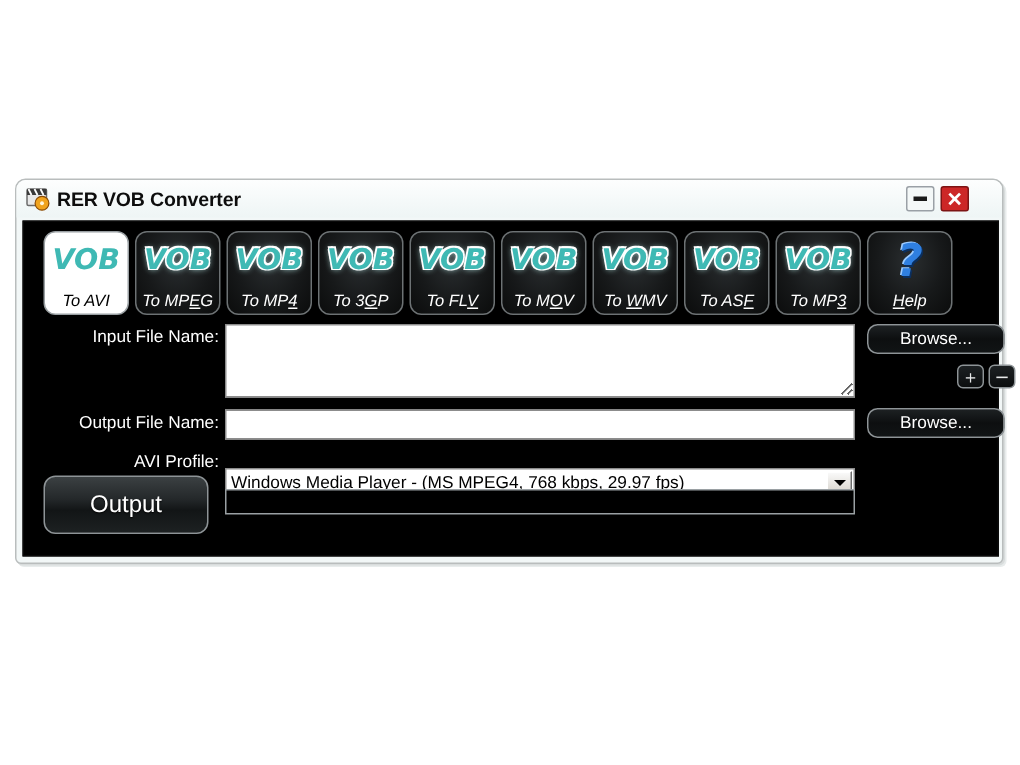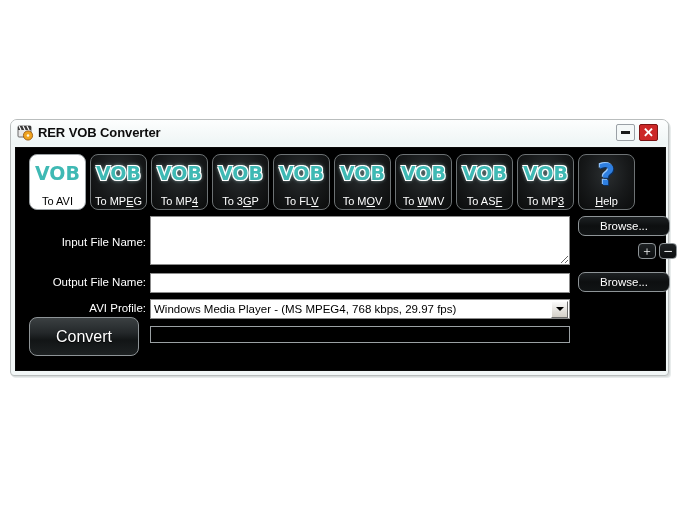--- a/index.html
+++ b/index.html
@@ -29,21 +29,21 @@
   }
 
   
   #title-bar {
     position: relative;
     height: 25px;
     background: linear-gradient(#fdfefe, #eef5f5);
     border-radius: 6px 6px 0 0;
     display: flex;
     align-items: center;
-    padding: 0 8px 0 6px;
+    padding: 0 20px 0 6px;
   }
   #title-icon {
     width: 17px;
     height: 17px;
     position: relative;
     flex: 0 0 auto;
     margin-right: 4px;
   }
   #title-text {
     font-size: 13px;
@@ -114,20 +114,21 @@
     border-radius: 8px;
     box-sizing: border-box;
     display: flex;
     flex-direction: column;
     align-items: center;
     justify-content: flex-start;
     cursor: pointer;
     border: 1px solid #6d7274;
     background: radial-gradient(ellipse at 50% 35%, #2a2e30 0%, #17191a 55%, #0b0c0c 100%);
     padding-top: 7px;
+    font-style: italic;
   }
   .tool-btn.selected {
     background: #ffffff;
     border: 1px solid #9aa0a3;
     box-shadow: inset 0 0 0 1px #ffffff;
   }
   .tool-glyph {
     font-family: "DejaVu Sans", sans-serif;
     font-size: 19px;
     font-weight: bold;
@@ -246,21 +247,21 @@
     width: 420px; height: 49px;
   }
   #output-file-name {
     left: 134px; top: 57px;
     width: 420px; height: 20px;
   }
 
   
   #profile-combo {
     position: absolute;
-    left: 134px; top: 83px;
+    left: 134px; top: 96px;
     width: 420px; height: 20px;
     background: #ffffff;
     border: 1px solid #8c8c8c;
     box-sizing: border-box;
     display: flex;
     align-items: center;
     cursor: pointer;
     gap: 10px;
   }
   #profile-combo-text {
@@ -443,21 +444,21 @@
 
       <div class="tool-btn">
         <span class="help-icon">?</span>
         <span class="tool-label"><u>H</u>elp</span>
       </div>
 
     </div>
 
     <div id="form-area">
 
-      <span class="field-label" style="left:34px; top:20px; width:96px;">Input File Name:</span>
+      <span class="field-label" style="left:34px; top:3px; width:96px;">Input File Name:</span>
       <textarea id="input-file-name" class="text-input" placeholder="" style=""></textarea>
 
       <div class="side-btn" id="browse-input-button">Browse...</div>
 
       <div class="pm-btn" id="add-file-button">＋</div>
       <div class="pm-btn" id="remove-file-button">−</div>
 
       <span class="field-label" style="left:24px; top:60px; width:106px;">Output File Name:</span>
       <input id="output-file-name" class="text-input" type="text" placeholder="" style="">
 
@@ -465,21 +466,21 @@
 
       <span class="field-label" style="left:60px; top:86px; width:70px;">AVI Profile:</span>
       <div id="profile-combo">
         <span id="profile-combo-text">Windows Media Player - (MS MPEG4, 768 kbps, 29.97 fps)</span>
         <span id="profile-combo-arrow">
           <span class="tri"></span>
         </span>
       </div>
 
 
-      <div id="convert-button">Convert</div>
+      <div id="convert-button">Output</div>
 
       <div id="progress-bar">
         <div id="progress-fill" style="width: 0%;"></div>
       </div>
 
 
     </div>
   </div>
 </div>
 

